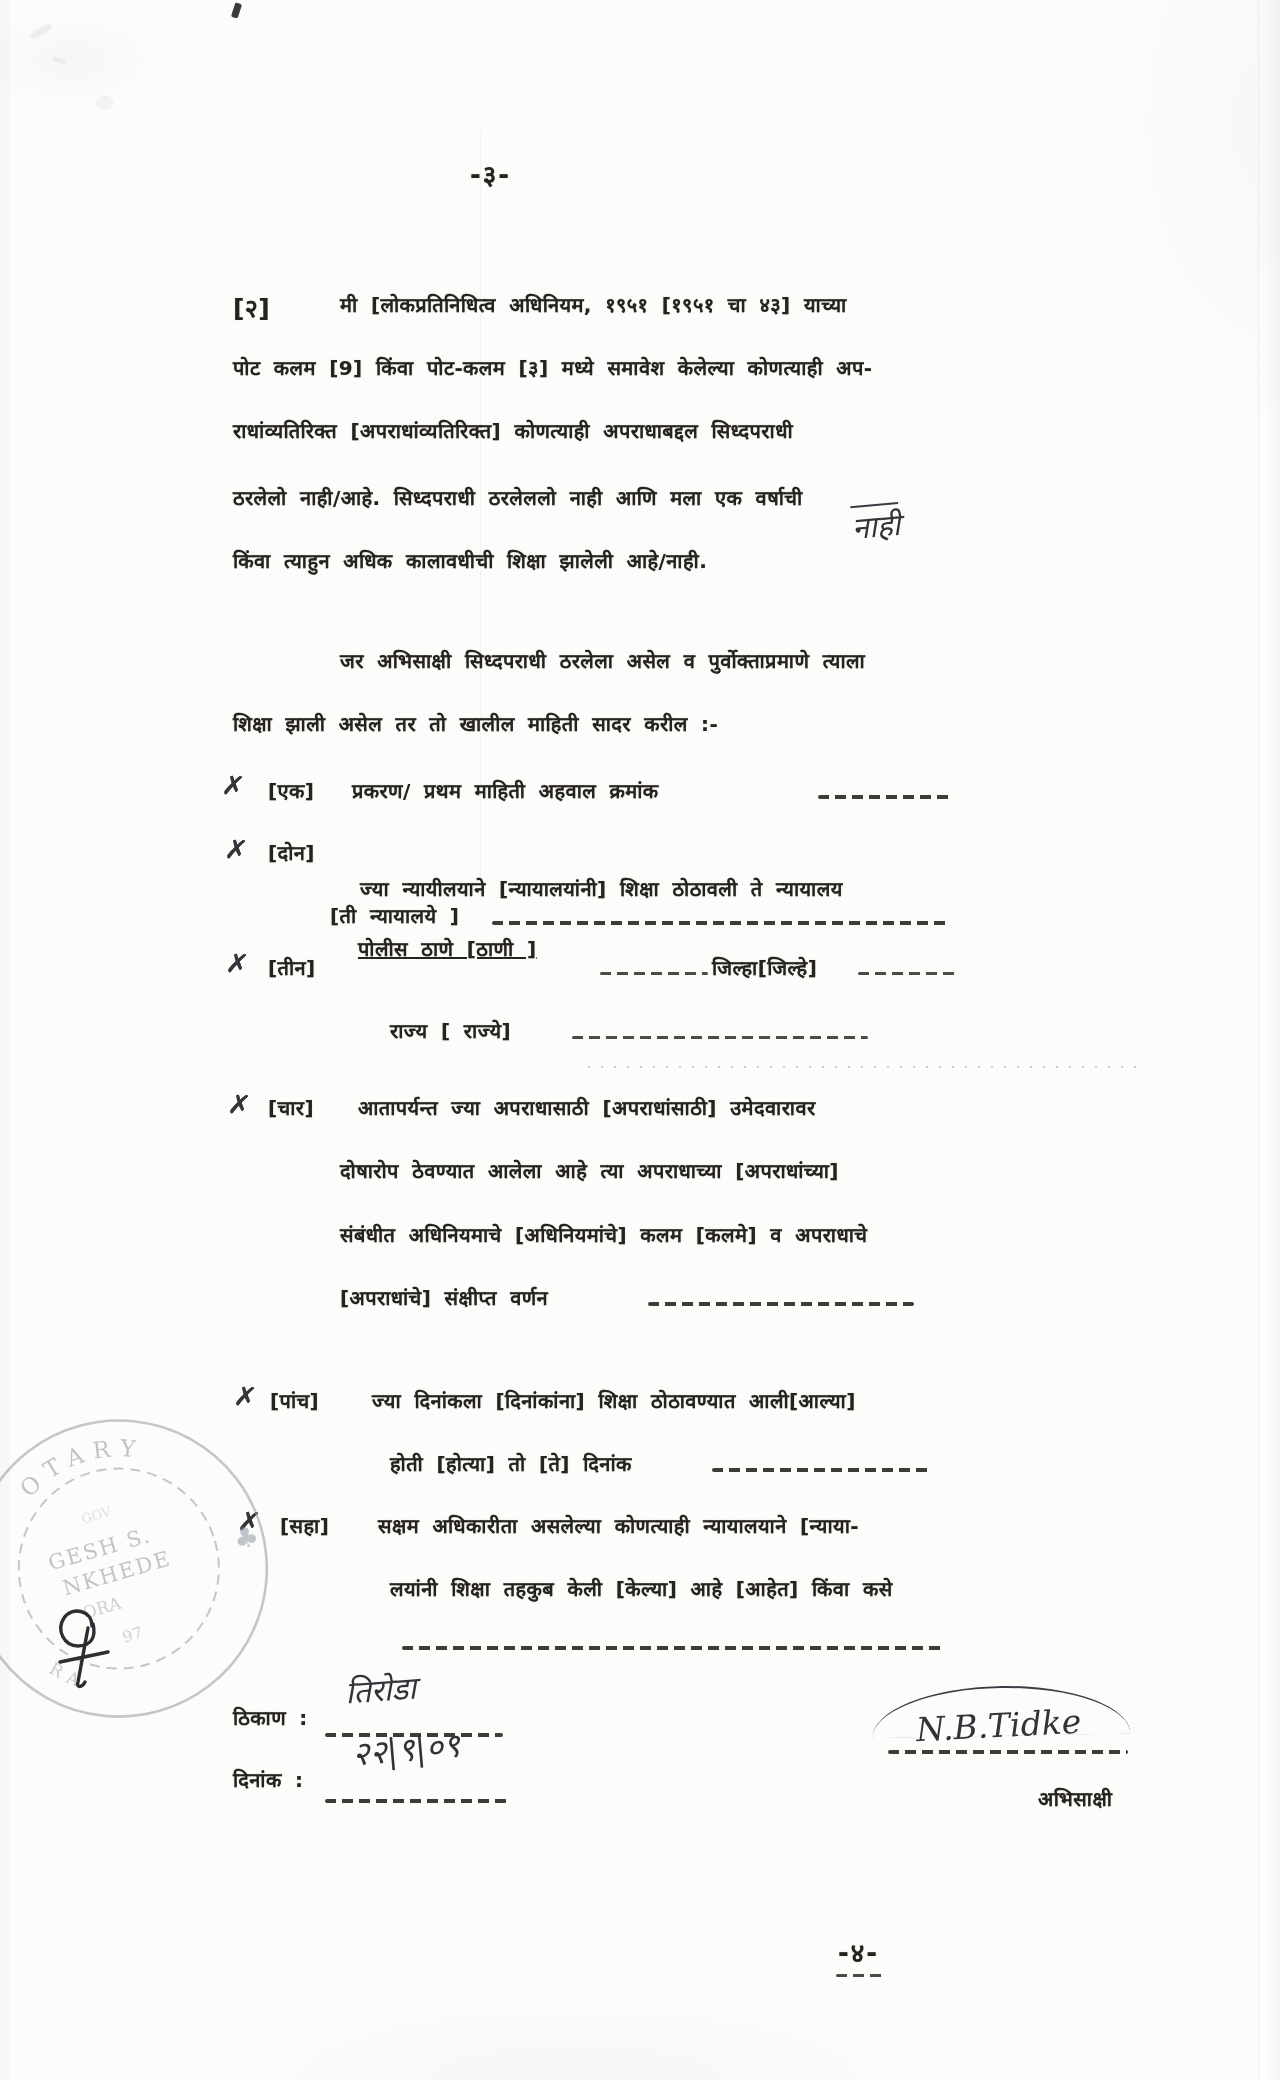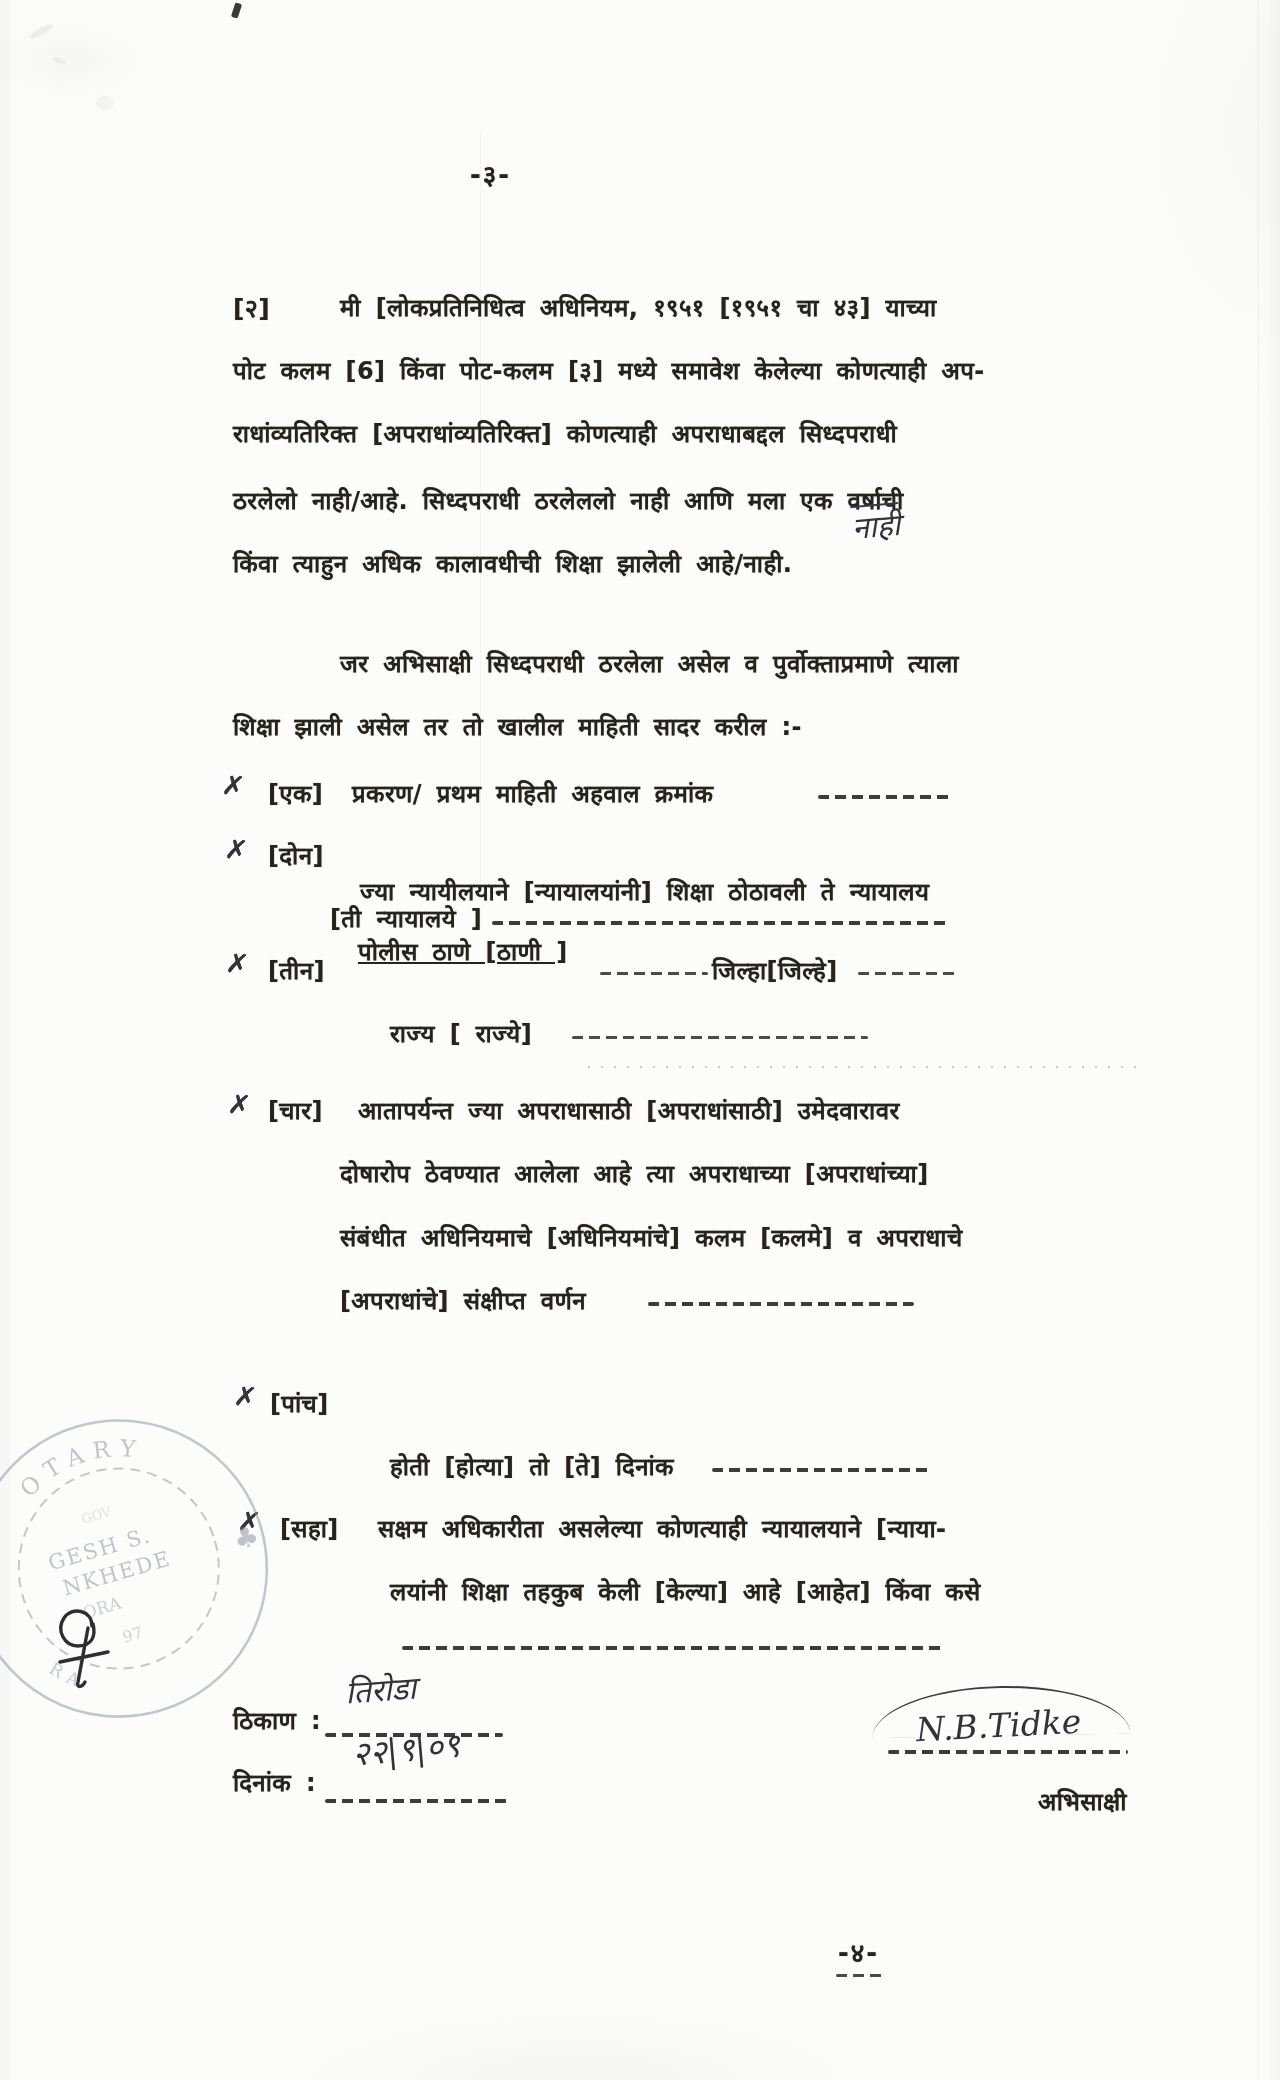--- a/index.html
+++ b/index.html
@@ -13,21 +13,21 @@
       radial-gradient(ellipse 260px 420px at 100% 6%, rgba(90,90,90,0.03), transparent 75%),
       radial-gradient(ellipse 500px 120px at 45% 100%, rgba(90,90,90,0.04), transparent 75%),
       linear-gradient(90deg, rgba(0,0,0,0.018) 0 10px, transparent 10px calc(100% - 14px), rgba(0,0,0,0.03)),
       #fcfcfa;
     font-family:"DejaVu Sans",sans-serif;
   }
   .t{
     position:absolute;
     font-family:"DejaVu Sans",sans-serif;
     font-weight:700;
-    font-size:24px;
+    font-size:20px;
     line-height:1.35;
     color:#26231f;
     letter-spacing:0.4px;
     word-spacing:6px;
     white-space:nowrap;
     text-shadow:0 0 1px rgba(38,35,31,0.4);
   }
   .t.num{font-size:25px;}
   .hw{
     position:absolute;
@@ -76,21 +76,21 @@
   <div class="smudge" style="left:28px;top:28px;width:26px;height:7px;transform:rotate(-30deg);opacity:.5;"></div>
   <div class="smudge" style="left:52px;top:58px;width:14px;height:5px;transform:rotate(20deg);opacity:.45;"></div>
   <div class="smudge" style="left:96px;top:96px;width:18px;height:14px;border-radius:50%;opacity:.35;"></div>
   <div class="crease" style="left:480px;top:130px;height:770px;"></div>
   <div class="crease" style="left:1258px;top:0px;height:2080px;"></div>
 
   <div class="t" style="left:470px;top:158px;font-size:26px;letter-spacing:2px;">-३-</div>
 
   <div class="t num" style="left:233px;top:292px;">[२]</div>
   <div class="t" style="left:340px;top:292px;">मी [लोकप्रतिनिधित्व अधिनियम, १९५१ [१९५१ चा ४३] याच्या</div>
-  <div class="t" style="left:233px;top:355px;">पोट कलम [6] किंवा पोट-कलम [३] मध्ये समावेश केलेल्या कोणत्याही अप-</div>
+  <div class="t" style="left:233px;top:355px;">पोट कलम [9] किंवा पोट-कलम [३] मध्ये समावेश केलेल्या कोणत्याही अप-</div>
   <div class="t" style="left:233px;top:418px;">राधांव्यतिरिक्त [अपराधांव्यतिरिक्त] कोणत्याही अपराधाबद्दल सिध्दपराधी</div>
   <div class="t" style="left:233px;top:485px;">ठरलेलो नाही/आहे. सिध्दपराधी ठरलेललो नाही आणि मला एक वर्षाची</div>
   <div class="t" style="left:233px;top:548px;">किंवा त्याहुन अधिक कालावधीची शिक्षा झालेली आहे/नाही.</div>
 
   <div class="hw" style="left:852px;top:505px;font-size:30px;transform:rotate(-5deg);">
     <span class="overlined">नाही</span>
   </div>
 
   <div class="t" style="left:340px;top:648px;">जर अभिसाक्षी सिध्दपराधी ठरलेला असेल व पुर्वोक्ताप्रमाणे त्याला</div>
   <div class="t" style="left:233px;top:711px;">शिक्षा झाली असेल तर तो खालील माहिती सादर करील :-</div>
@@ -119,20 +119,21 @@
   <div class="xmark" style="left:228px;top:1089px;">✗</div>
   <div class="t" style="left:268px;top:1095px;text-align:right;">[चार]</div>
   <div class="t" style="left:340px;top:1158px;">दोषारोप ठेवण्यात आलेला आहे त्या अपराधाच्या [अपराधांच्या]</div>
   <div class="t" style="left:358px;top:1095px;">आतापर्यन्त ज्या अपराधासाठी [अपराधांसाठी] उमेदवारावर</div>
   <div class="t" style="left:340px;top:1222px;">संबंधीत अधिनियमाचे [अधिनियमांचे] कलम [कलमे] व अपराधाचे</div>
   <div class="t" style="left:340px;top:1285px;">[अपराधांचे] संक्षीप्त वर्णन</div>
   <div class="dl" style="left:648px;top:1302px;width:266px;"></div>
 
   <div class="xmark" style="left:234px;top:1381px;">✗</div>
   <div class="t" style="left:270px;top:1388px;">[पांच]</div>
+  <div class="t" style="left:372px;top:1388px;">ज्या दिनांकला [दिनांकांना] शिक्षा ठोठावण्यात आली[आल्या]</div>
   <div class="t" style="left:390px;top:1451px;">होती [होत्या] तो [ते] दिनांक</div>
   <div class="dl" style="left:712px;top:1468px;width:218px;"></div>
 
   <div class="xmark" style="left:238px;top:1506px;">✗</div>
   <div class="t" style="left:280px;top:1513px;">[सहा]</div>
   <div class="t" style="left:390px;top:1576px;">लयांनी शिक्षा तहकुब केली [केल्या] आहे [आहेत] किंवा कसे</div>
   <div class="t" style="left:378px;top:1513px;">सक्षम अधिकारीता असलेल्या कोणत्याही न्यायालयाने [न्याया-</div>
   <div class="dl" style="left:402px;top:1646px;width:544px;"></div>
 
   <svg width="340" height="340" viewBox="0 0 340 340" style="position:absolute;left:-45px;top:1402px;overflow:visible;transform:rotate(-16deg);opacity:.55;">

